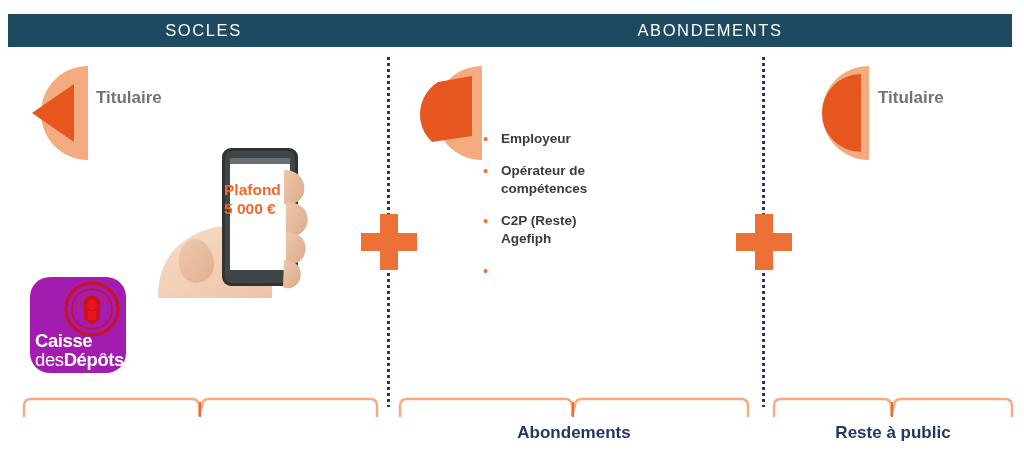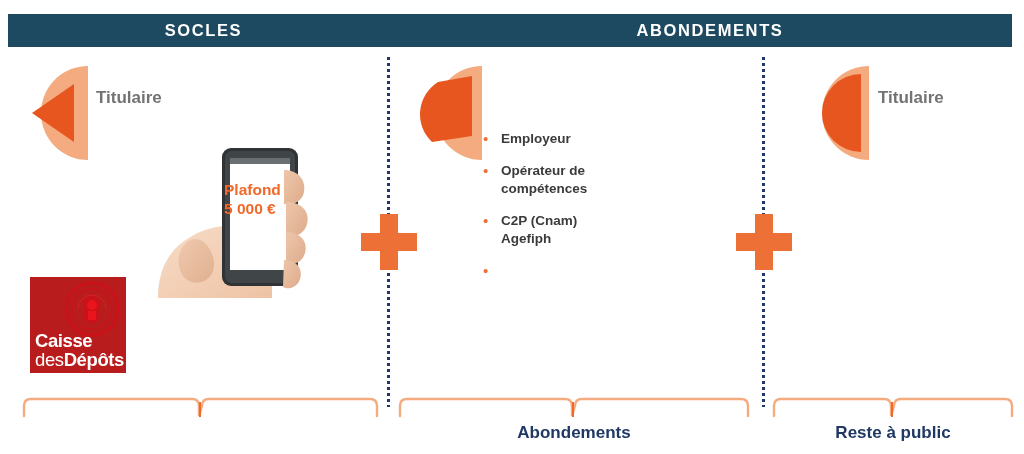--- a/index.html
+++ b/index.html
@@ -23,21 +23,21 @@
     width: 1004px; height: 33px;
     background: #1d4a60;
     display: block;
   }
   .header-label {
     position: absolute;
     top: 0; height: 33px;
     line-height: 33px;
     color: #ffffff;
     font-size: 16.5px;
-    font-weight: bold;
+    font-weight: normal;
     letter-spacing: 1.6px;
     text-align: center;
     white-space: nowrap;
   }
   .header-label.socles     { left: 8px;   width: 375px; }
   .header-label.abondements{ left: 383px; width: 638px; }
 
   
   .divider {
     position: absolute;
@@ -132,22 +132,23 @@
     font-weight: bold;
     line-height: 19px;
     white-space: pre-line;
   }
 
   
   .cdc-logo {
     position: absolute;
     left: 30px; top: 277px;
     width: 96px; height: 96px;
-    background: #b91c1c;
+    background: #a21caf;
     overflow: hidden;
+    border-radius: 20px;
   }
   .cdc-seal {
     position: absolute;
     right: 6px; top: 4px;
     width: 56px; height: 56px;
   }
   .cdc-words {
     position: absolute;
     left: 5px; bottom: 4px;
     color: #ffffff;
@@ -278,21 +279,21 @@
       <span class="bullet-dot">•</span>
       <span class="bullet-text">Employeur</span>
     </div>
     <div class="bullet-row">
       <span class="bullet-dot">•</span>
       <span class="bullet-text">Opérateur de
 compétences</span>
     </div>
     <div class="bullet-row">
       <span class="bullet-dot">•</span>
-      <span class="bullet-text">C2P (Cnam)
+      <span class="bullet-text">C2P (Reste)
 Agefiph</span>
     </div>
     <div class="bullet-row">
       <span class="bullet-dot">•</span>
     </div>
   </div>
 
   <div class="plus p2">
     <span class="bar-h"></span>
     <span class="bar-v"></span>

